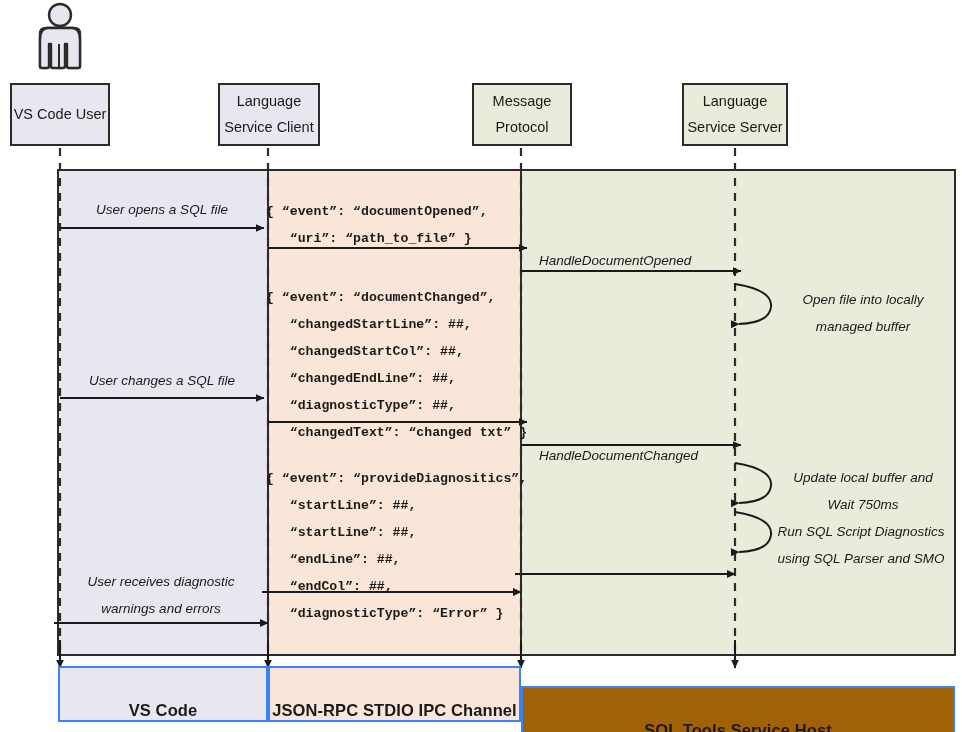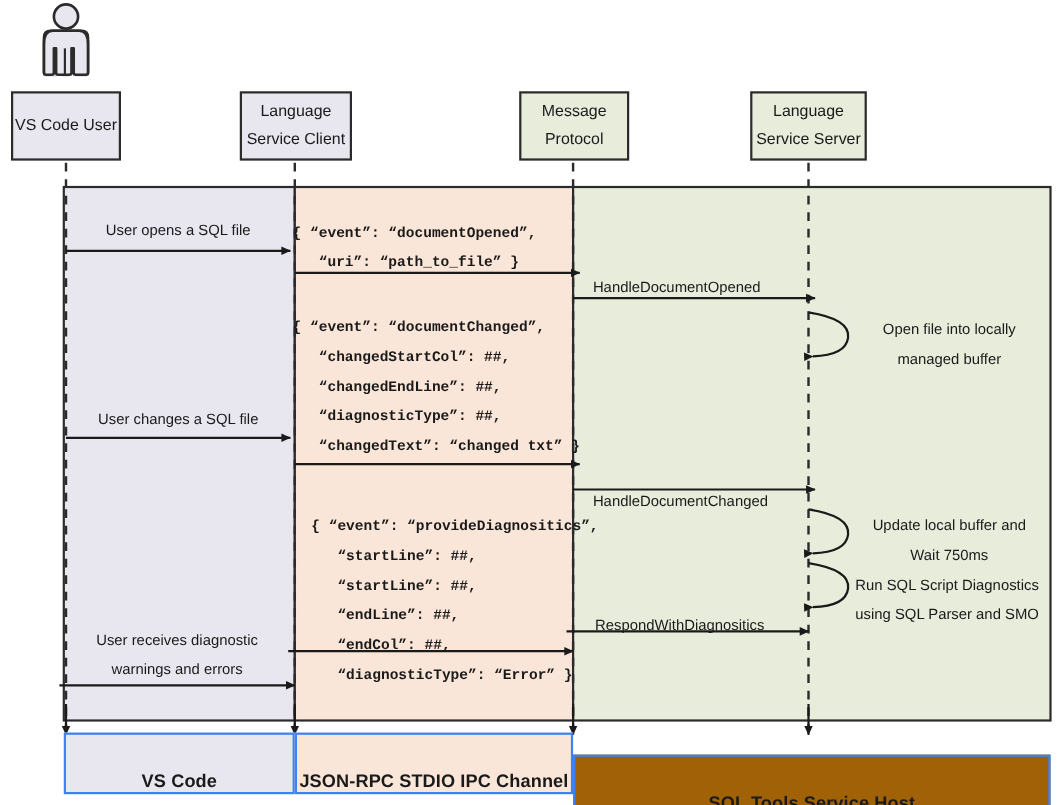--- a/index.html
+++ b/index.html
@@ -17,21 +17,21 @@
 
   
   .footbox{position:absolute;border:2px solid #3b82f6;box-sizing:border-box;
            display:flex;align-items:flex-end;justify-content:center;
            font-size:16.5px;font-weight:bold;letter-spacing:.1px;}
   .footbox.gray{background:#e8e6ef;}
   .footbox.peach{background:#fae6d8;}
   .footbox.green{background:#a16207;margin-top:20px;}
 
   
-  .msg{position:absolute;font-size:13.5px;
+  .msg{position:absolute;font-style:italic;font-size:13.5px;
        line-height:27px;white-space:nowrap;}
   .msg.center{text-align:center;}
 
   
   .json{position:absolute;font-family:"Liberation Mono",monospace;
         font-size:13.2px;line-height:27px;white-space:pre;font-weight:600;}
 
   svg{display:block;}
 </style>
 </head>
@@ -128,42 +128,41 @@
 
   <div class="msg center" style="left:56px;top:568px;width:210px;">
     <div>User receives diagnostic</div>
     <div>warnings and errors</div>
   </div>
 
   <div class="msg" style="left:539px;top:247px;">HandleDocumentOpened</div>
 
   <div class="msg" style="left:539px;top:431px;margin-top:11px;">HandleDocumentChanged</div>
 
-  <div class="msg" style="left:541px;top:555px;">RespondWithDiagnositics</div>
 
   <div class="msg center" style="left:770px;top:286px;width:186px;">
     <div>Open file into locally</div>
     <div>managed buffer</div>
   </div>
 
   <div class="msg center" style="left:770px;top:464px;width:186px;">
     <div>Update local buffer and</div>
     <div>Wait 750ms</div>
   </div>
 
   <div class="msg center" style="left:762px;top:518px;width:198px;">
     <div>Run SQL Script Diagnostics</div>
     <div>using SQL Parser and SMO</div>
   </div>
 
   <div class="json" style="left:266px;top:198px;"><div>{ “event”: “documentOpened”,</div><div>   “uri”: “path_to_file” }</div></div>
 
-  <div class="json" style="left:266px;top:284px;"><div>{ “event”: “documentChanged”,</div><div>   “changedStartCol”: ##,</div><div>   “changedEndLine”: ##,</div><div>   “diagnosticType”: ##,</div><div>   “changedText”: “changed txt” }</div></div>
+  <div class="json" style="left:266px;top:284px;"><div>{ “event”: “documentChanged”,</div><div>   “changedStartLine”: ##,</div><div>   “changedStartCol”: ##,</div><div>   “changedEndLine”: ##,</div><div>   “diagnosticType”: ##,</div><div>   “changedText”: “changed txt” }</div></div>
 
-  <div class="json" style="left:266px;top:465px;margin-left:17px;"><div>{ “event”: “provideDiagnositics”,</div><div>   “startLine”: ##,</div><div>   “startLine”: ##,</div><div>   “endLine”: ##,</div><div>   “endCol”: ##,</div><div>   “diagnosticType”: “Error” }</div></div>
+  <div class="json" style="left:266px;top:465px;"><div>{ “event”: “provideDiagnositics”,</div><div>   “startLine”: ##,</div><div>   “startLine”: ##,</div><div>   “endLine”: ##,</div><div>   “endCol”: ##,</div><div>   “diagnosticType”: “Error” }</div></div>
 
   <div class="footbox gray" style="left:58px;top:666px;width:210px;height:56px;">
     <span>VS Code</span>
   </div>
   <div class="footbox peach" style="left:268px;top:666px;width:253px;height:56px;">
     <span>JSON-RPC STDIO IPC Channel</span>
   </div>
   <div class="footbox green" style="left:521px;top:666px;width:434px;height:56px;">
     <span>SQL Tools Service Host</span>
   </div>

